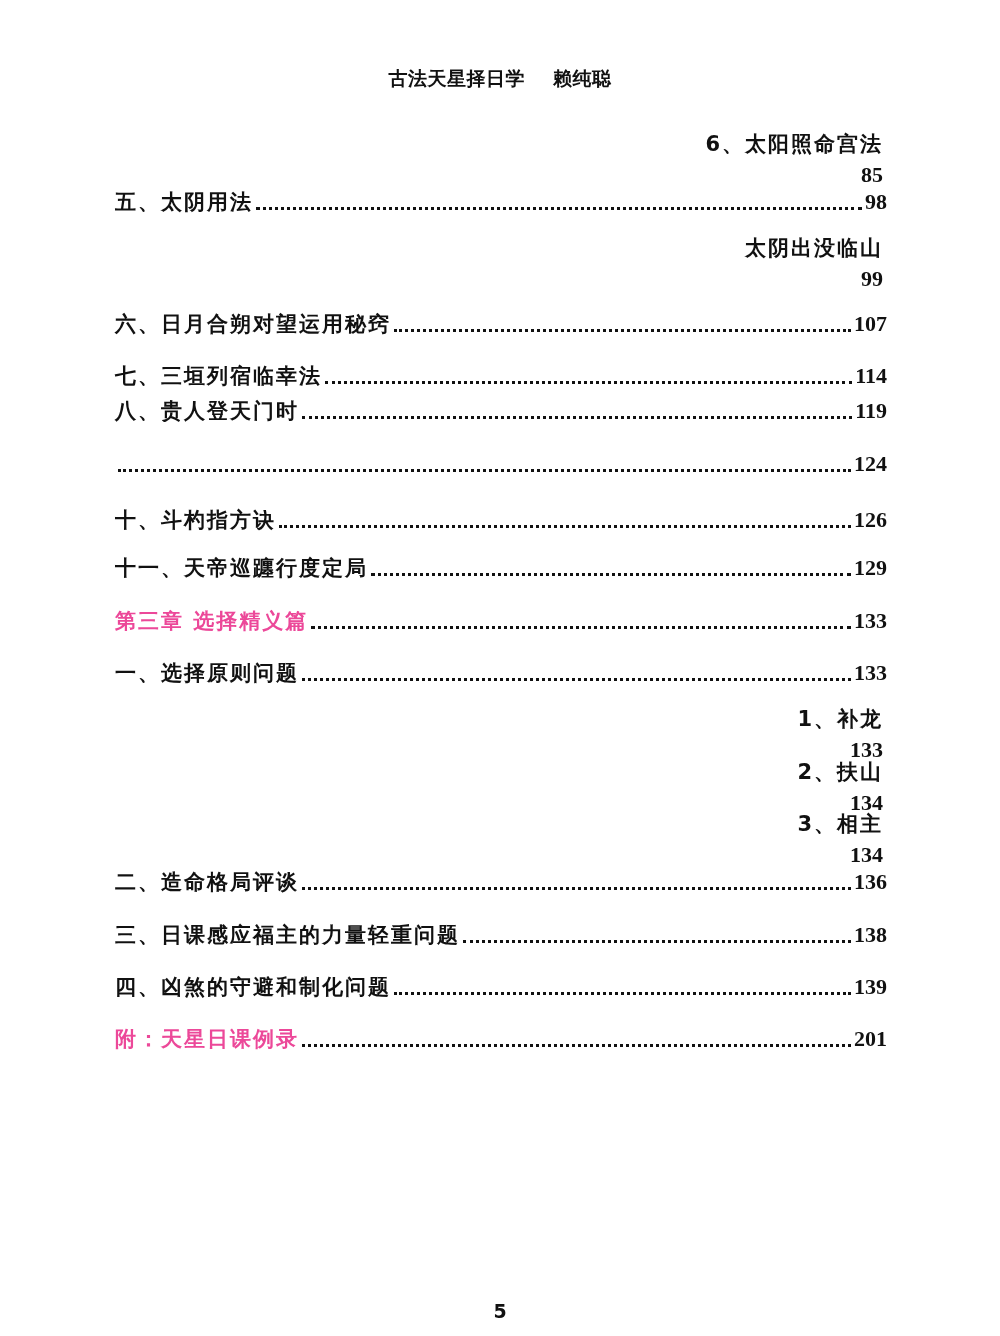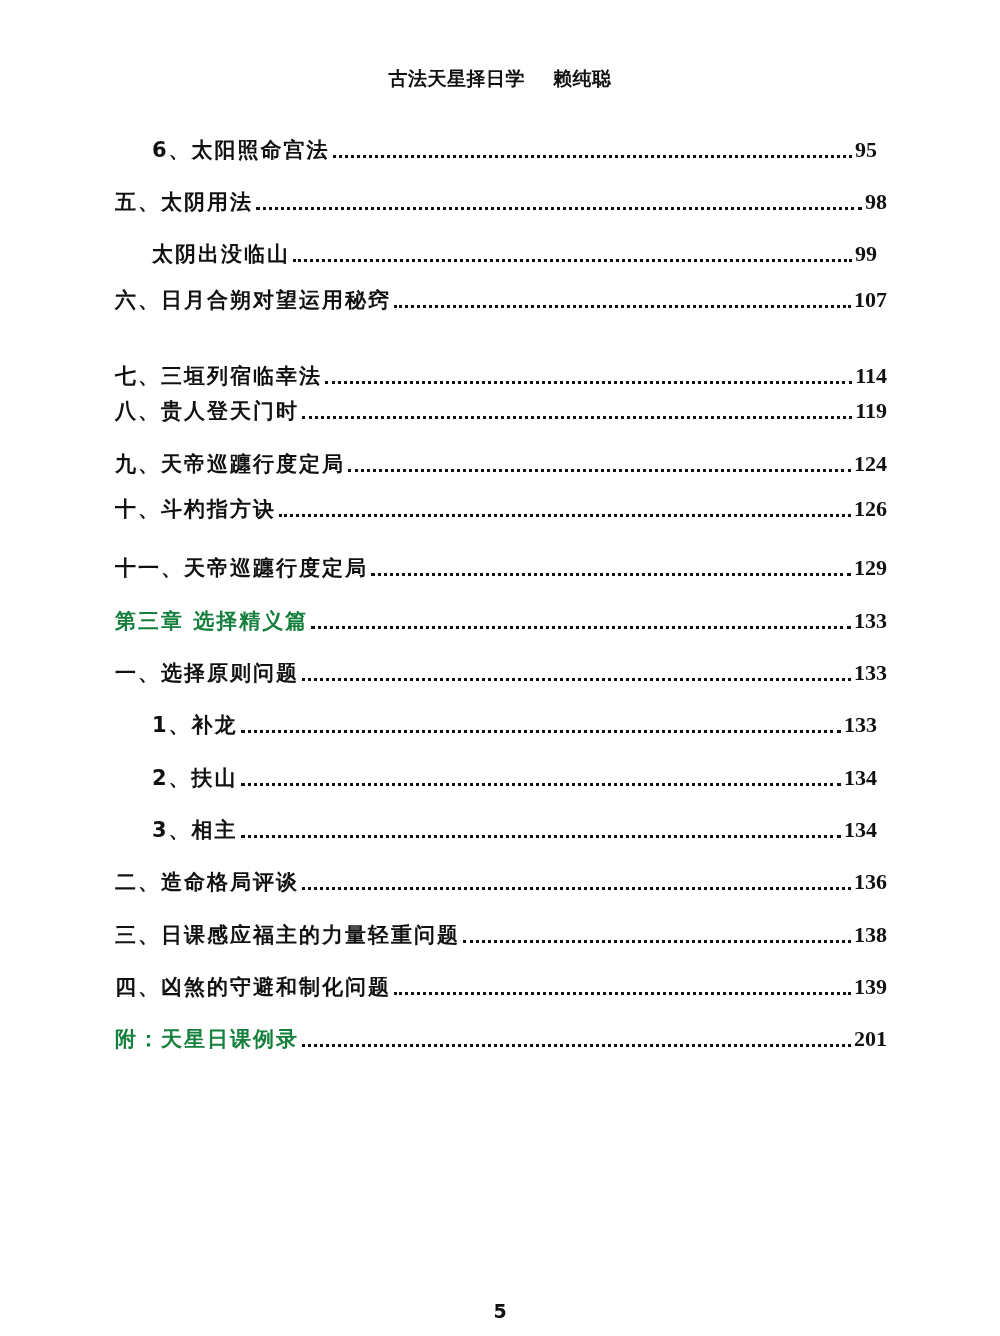--- a/index.html
+++ b/index.html
@@ -12,80 +12,79 @@
     position: absolute; top: 66px; left: 0; width: 1000px;
     text-align: center; font-size: 19px; font-weight: bold; letter-spacing: 0.5px;
   }
   .header .author { margin-left: 28px; }
   .toc { position: absolute; top: 130px; left: 0; width: 1000px; }
   .toc-row {
     position: absolute; left: 115px; width: 772px; height: 34px;
     display: flex; align-items: flex-end;
     font-size: 21px; font-weight: bold; line-height: 28px;
   }
-  .toc-row.indent { left: 152px; width: 725px; }
+  .toc-row.indent { left: 158px; width: 725px; flex-direction: column; }
   .toc-row .title { white-space: nowrap; letter-spacing: 2px; }
   .toc-row .leader {
     flex: 1; overflow: hidden; white-space: nowrap; margin: 0 3px;
     border-bottom: 3px dotted #111; height: 0; transform: translateY(-6px);
   }
   .toc-row .page {
     white-space: nowrap; font-family: "Liberation Serif", "DejaVu Serif", serif;
     font-size: 22px; font-weight: bold;
   }
-  .toc-row.red .title { color: #15803d; }
+  .toc-row.red .title { color: #ec4899; }
   .footer {
     position: absolute; top: 1300px; left: 0; width: 1000px; text-align: center;
     font-size: 19px; font-weight: bold;
   }
 </style>
 </head>
 <body>
 
 <div class="header">
   <span>古法天星择日学</span><span class="author">赖纯聪</span>
 </div>
 
 <div class="toc">
   <div class="toc-row indent" style="top:0px">
       <span class="title">6、太阳照命宫法</span>
       <span class="leader"></span>
-      <span class="page">95</span>
+      <span class="page">85</span>
     </div>
   <div class="toc-row" style="top:52px">
       <span class="title">五、太阴用法</span>
       <span class="leader"></span>
       <span class="page">98</span>
     </div>
   <div class="toc-row indent" style="top:104px">
       <span class="title">太阴出没临山</span>
       <span class="leader"></span>
       <span class="page">99</span>
     </div>
-  <div class="toc-row" style="top:150px">
+  <div class="toc-row" style="top:174px">
       <span class="title">六、日月合朔对望运用秘窍</span>
       <span class="leader"></span>
       <span class="page">107</span>
     </div>
   <div class="toc-row" style="top:226px">
       <span class="title">七、三垣列宿临幸法</span>
       <span class="leader"></span>
       <span class="page">114</span>
     </div>
   <div class="toc-row" style="top:261px">
       <span class="title">八、贵人登天门时</span>
       <span class="leader"></span>
       <span class="page">119</span>
     </div>
   <div class="toc-row" style="top:314px">
-      <span class="title">九、天帝巡躔行度定局</span>
       <span class="leader"></span>
       <span class="page">124</span>
     </div>
-  <div class="toc-row" style="top:359px">
+  <div class="toc-row" style="top:370px">
       <span class="title">十、斗杓指方诀</span>
       <span class="leader"></span>
       <span class="page">126</span>
     </div>
   <div class="toc-row" style="top:418px">
       <span class="title">十一、天帝巡躔行度定局</span>
       <span class="leader"></span>
       <span class="page">129</span>
     </div>
   <div class="toc-row red" style="top:471px">

